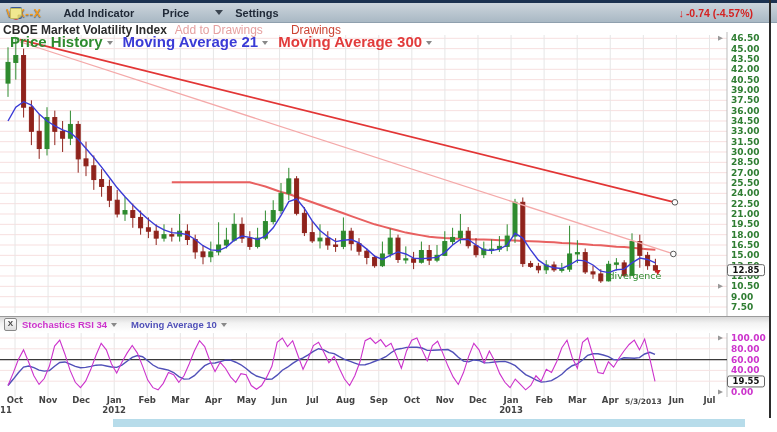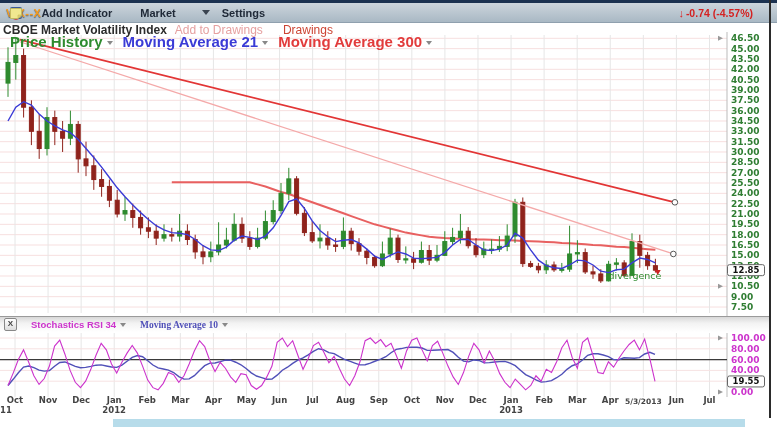--- a/index.html
+++ b/index.html
@@ -3,59 +3,59 @@
 <meta charset="utf-8">
 <style>
   html,body{margin:0;padding:0}
   body{width:777px;height:432px;position:relative;overflow:hidden;background:#fff;
        font-family:"Liberation Sans","DejaVu Sans",sans-serif;}
   .topstrip{position:absolute;top:0;left:0;width:777px;height:3px;background:#1b3150;z-index:5}
   .toolbar{position:absolute;top:3px;left:0;width:777px;height:19px;
            background:linear-gradient(#ccd5dc,#a9b8c4);border-bottom:1px solid #8fa0ae;
            display:flex;align-items:center;z-index:5;font-size:11px;color:#1c2430}
   .sym{font-weight:bold;color:#f49b1d;margin-left:6px;text-shadow:0 1px 1px #5a6b7a;letter-spacing:.5px}
-  .tbtn{cursor:pointer;font-weight:bold;color:#202a38}
+  .tbtn{margin-left:22px;cursor:pointer;font-weight:bold;color:#202a38}
   .caret{display:inline-block;width:0;height:0;border-left:4px solid transparent;
          border-right:4px solid transparent;border-top:5px solid #3a4450;margin-left:26px}
   .smallcaret{display:inline-block;width:0;height:0;border-left:3px solid transparent;
          border-right:3px solid transparent;border-top:4px solid #888;margin-left:4px;vertical-align:middle}
   .iconstrip{display:flex;align-items:center;margin-left:18px}
   .iconstrip .ticon{margin-left:9px;cursor:pointer;display:inline-block}
   .change{margin-left:auto;margin-right:24px;color:#d22;font-weight:bold;font-size:10.5px;display:flex;align-items:center}
   .change .arrow{font-weight:bold;color:#d22;margin-right:2px;font-size:11px}
   .subbar{position:absolute;top:23px;left:3px;z-index:5;font-size:12px;display:flex;align-items:center;white-space:nowrap}
   .subtitle{font-weight:bold;color:#2b2b2b}
   .portfolio{color:#e6a0a0;margin-left:8px;cursor:pointer}
-  .drawings{color:#cc4433;margin-left:20px;cursor:pointer}
+  .drawings{color:#cc4433;margin-left:28px;cursor:pointer}
   .legend{position:absolute;top:33px;left:10px;z-index:5;font-size:15px;font-weight:bold;display:flex;white-space:nowrap}
   .legend .litem{margin-right:10px;cursor:pointer}
   svg{position:absolute;left:0;z-index:1}
   svg text{font-family:"DejaVu Sans","Liberation Sans",sans-serif}
   #mainsvg{top:30px}
   #indsvg{top:331px}
   .ind-header{position:absolute;top:316px;left:0;width:770px;height:15px;z-index:4;
               background:linear-gradient(#d8d8d8 0%,#f2f2f2 40%,#ffffff 100%);
               border-top:1px solid #9a9a9a;display:flex;align-items:center;font-size:9.5px;font-weight:bold}
   .closebox{width:11px;height:11px;margin-left:4px;border:1px solid #888;border-radius:2px;
             background:linear-gradient(#fff,#ddd);font-size:8px;line-height:10px;text-align:center;
             color:#444;cursor:pointer;font-weight:bold}
-  .ind-l1{margin-left:14px;cursor:pointer}
+  .ind-l1{margin-left:5px;cursor:pointer}
   .ind-l2{margin-left:14px;cursor:pointer}
   .scrollbar{position:absolute;left:113px;top:419px;width:632px;height:8px;background:#b7dcea;z-index:3;cursor:pointer}
   .right-border{position:absolute;left:769px;top:0;width:2px;height:418px;background:#2b2b2b;z-index:6}
 </style>
 </head>
 <body>
 
 <div class="topstrip"></div>
 
 <div class="toolbar">
   <span class="sym">VIX--X</span>
   <span class="tbtn">Add Indicator</span>
-  <span class="tbtn" style="margin-left:28px">Market</span>
+  <span class="tbtn" style="margin-left:28px">Price</span>
   <span class="caret"></span>
   <span class="tbtn" style="margin-left:12px">Settings</span>
   <span class="iconstrip" id="iconstrip">
       <svg width="14" height="14" class="ticon">
         <circle cx="7" cy="7.5" r="5" fill="#fff" stroke="#c72222" stroke-width="2.4"></circle>
         <line x1="7" y1="7.5" x2="7" y2="4.5" stroke="#c72222" stroke-width="1"></line>
         <line x1="7" y1="7.5" x2="9" y2="8" stroke="#c72222" stroke-width="1"></line>
       </svg>
       <svg width="14" height="14" class="ticon">
         <polygon points="3,4 7,2 11,4 7,6" fill="#b4aac6" stroke="#6f6590" stroke-width="0.6"></polygon>
@@ -369,21 +369,21 @@
     </g>
     <rect x="727.5" y="234.6585" width="37" height="11" rx="2" fill="#fff" stroke="#666" stroke-width="1"></rect>
     <text x="746" y="243.1585" text-anchor="middle" font-size="8.5" font-weight="bold" fill="#111">12.85</text>
   </svg>
 
 <div class="ind-header">
   <span class="closebox">X</span>
   <span class="ind-l1" id="indl1" style="color: rgb(204, 51, 204);">
     <span>Stochastics RSI 34</span><span class="smallcaret"></span>
   </span>
-  <span class="ind-l2" id="indl2" style="color: rgb(80, 80, 184); font-family: Liberation Serif, serif;">
+  <span class="ind-l2" id="indl2" style="color: rgb(80, 80, 184);">
     <span>Moving Average 10</span><span class="smallcaret"></span>
   </span>
 </div>
 
 <svg id="indsvg" width="777" height="101">
     <line x1="15" y1="2" x2="15" y2="66" stroke="#e6e6e6" stroke-width="1"></line>
     <line x1="48.07" y1="2" x2="48.07" y2="66" stroke="#e6e6e6" stroke-width="1"></line>
     <line x1="81.14" y1="2" x2="81.14" y2="66" stroke="#e6e6e6" stroke-width="1"></line>
     <line x1="114.21000000000001" y1="2" x2="114.21000000000001" y2="66" stroke="#e6e6e6" stroke-width="1"></line>
     <line x1="147.28" y1="2" x2="147.28" y2="66" stroke="#e6e6e6" stroke-width="1"></line>

